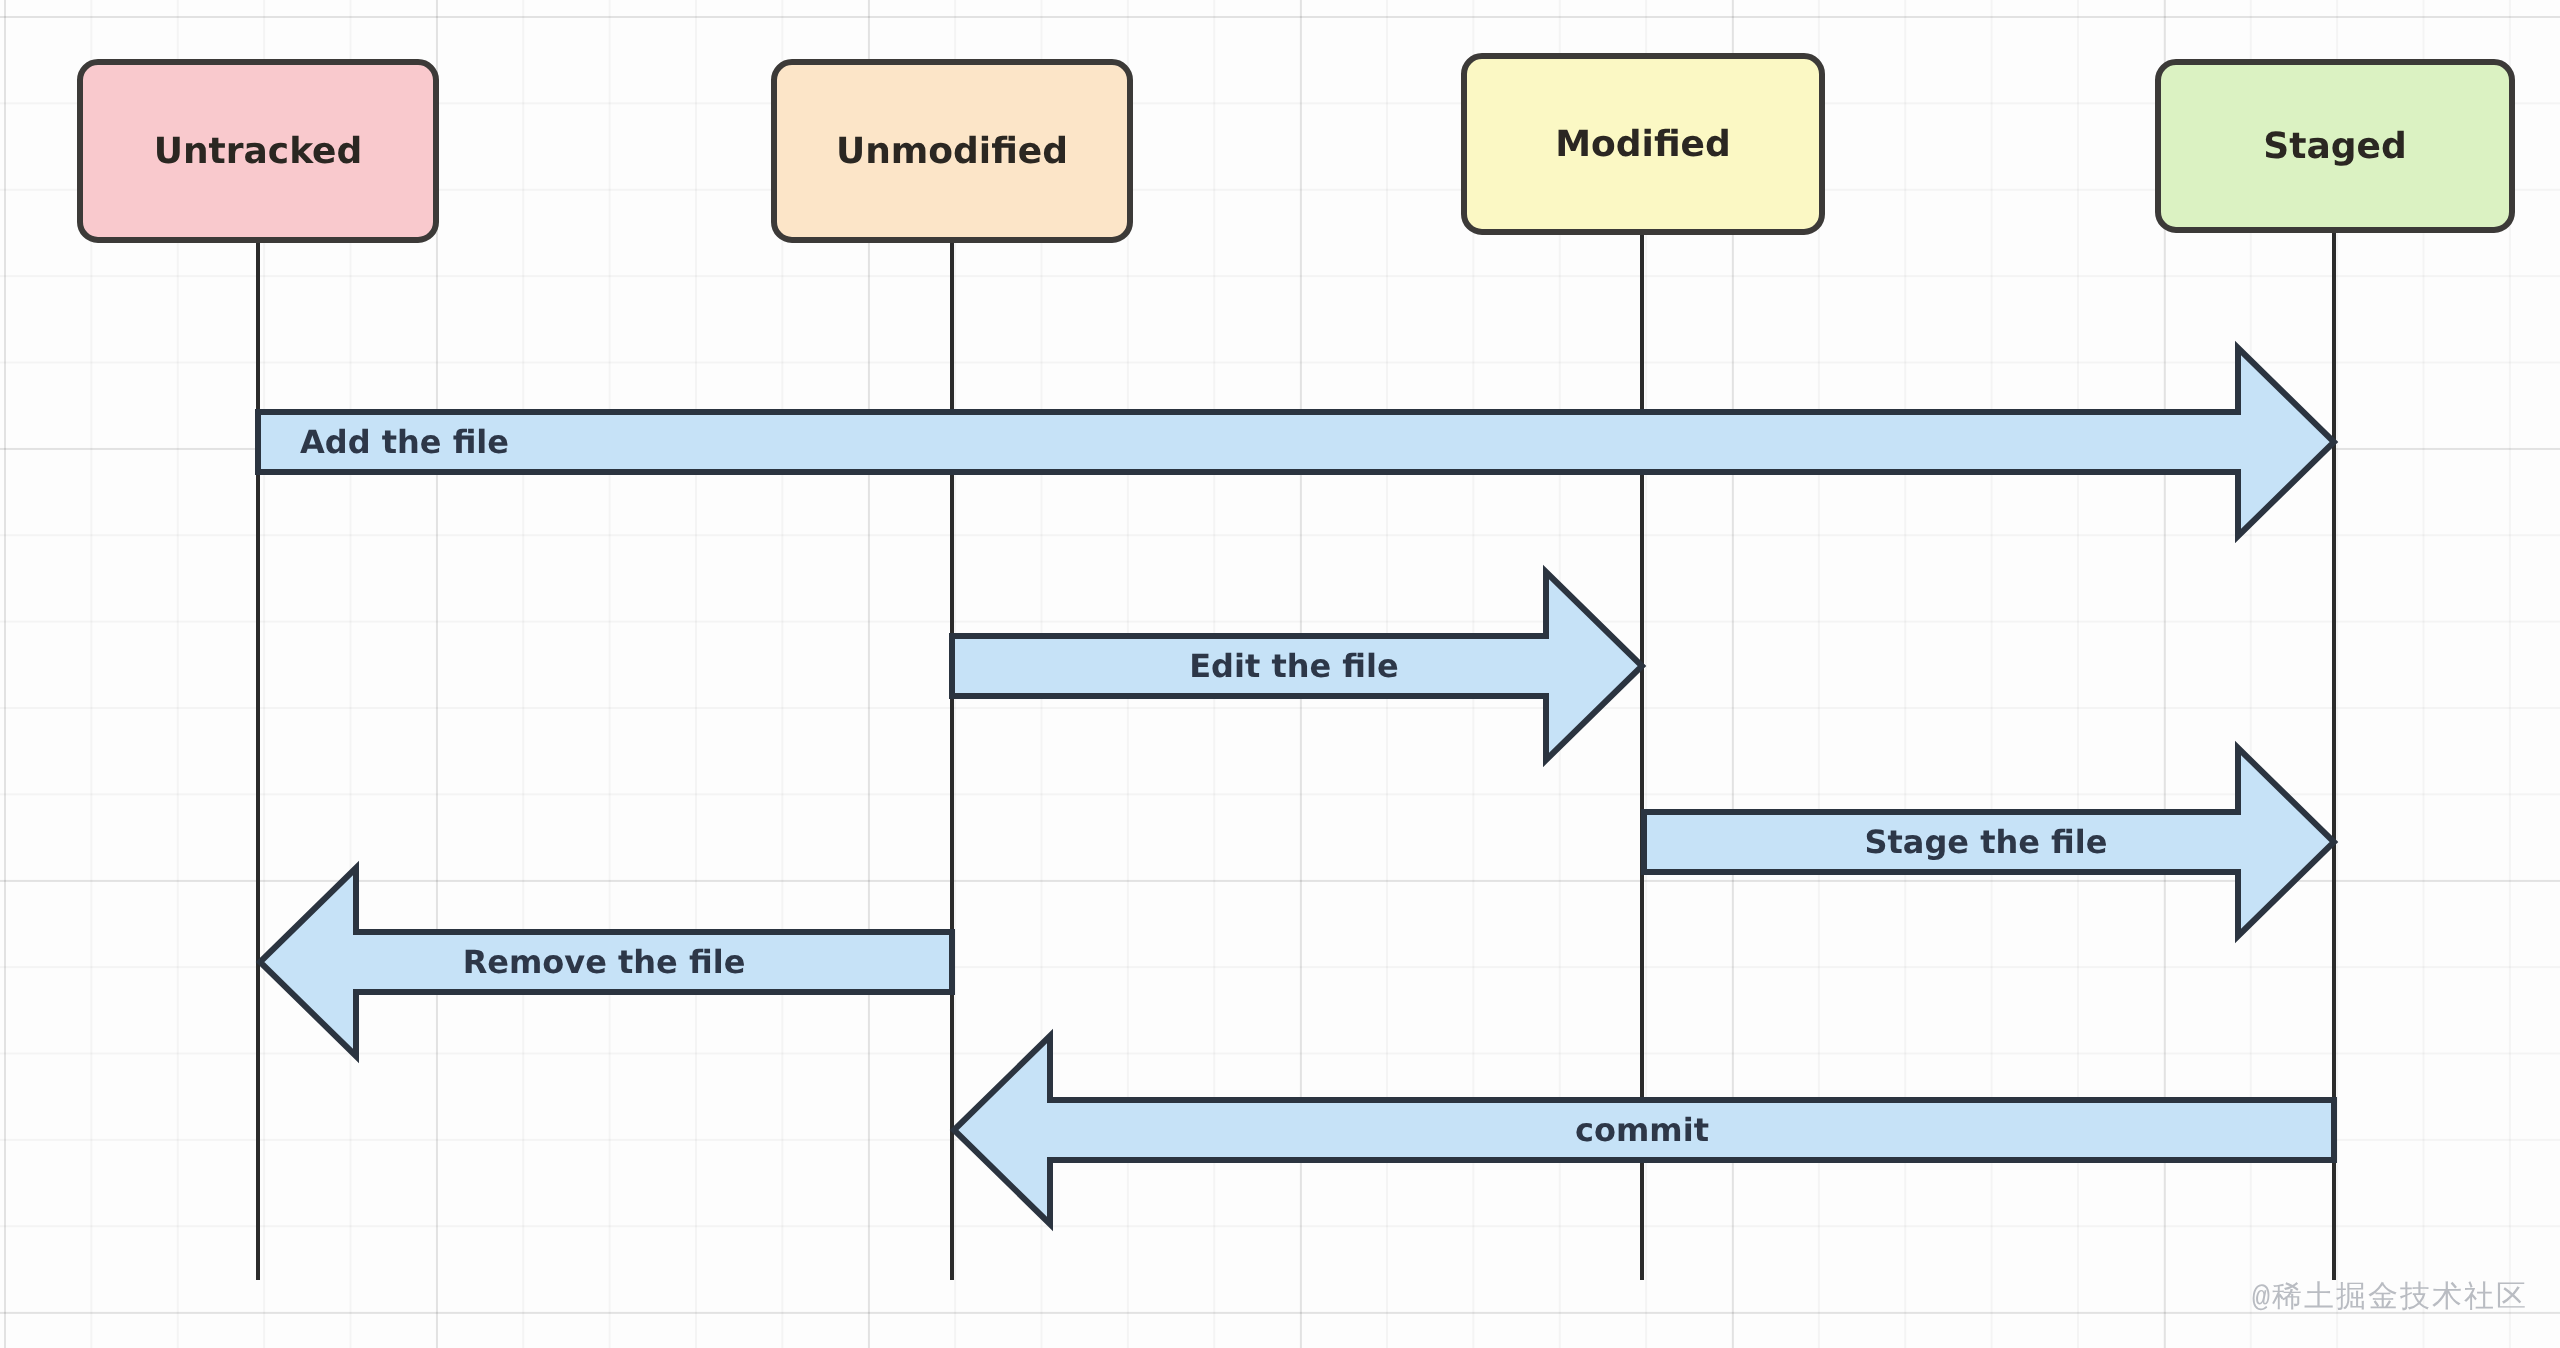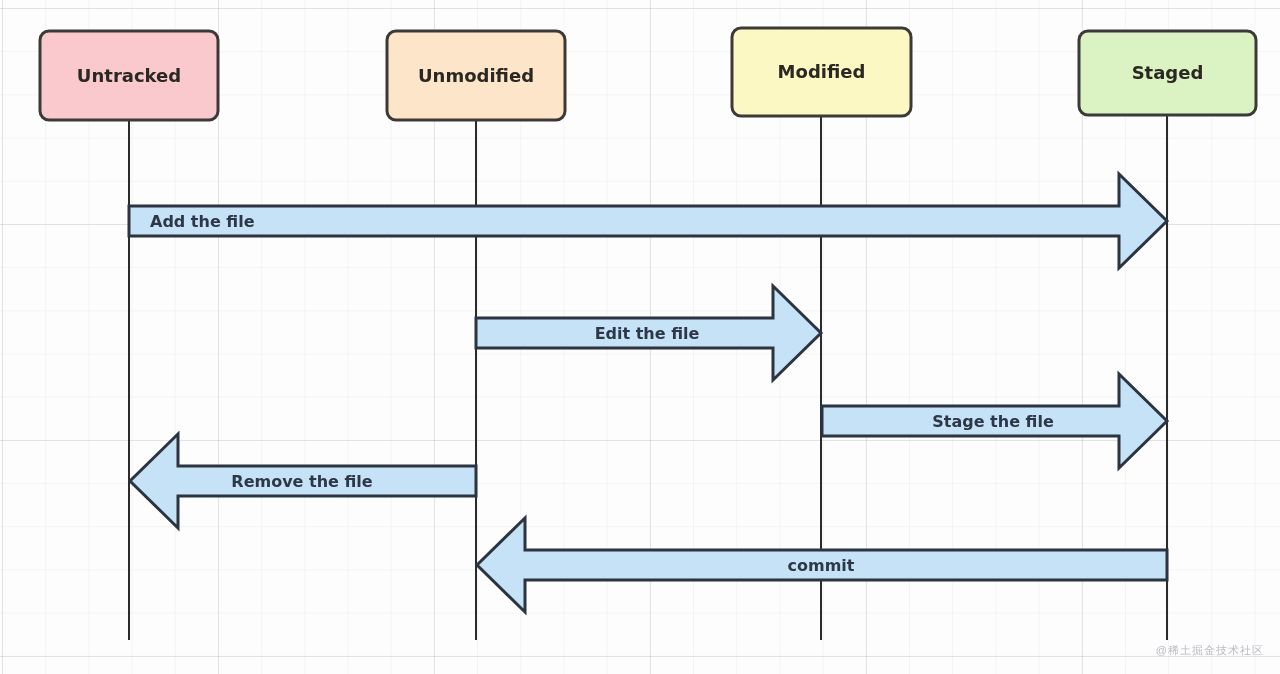--- a/index.html
+++ b/index.html
@@ -47,22 +47,22 @@
     font-family: "DejaVu Sans", "Liberation Sans", sans-serif;
     font-size: 16px;
     font-weight: bold;
     fill: #2d3748;
     dominant-baseline: middle;
   }
   .watermark {
     position: absolute;
     right: 16px;
     bottom: 16px;
-    font-family: Liberation Sans, sans-serif;
-    font-size: 11px;
+    font-family: Liberation Mono, monospace;
+    font-size: 15px;
     color: #b9bcc2;
     letter-spacing: 1px;
     white-space: nowrap;
     user-select: none;
   }
 </style>
 </head>
 <body>
 
 <div id="canvas">

